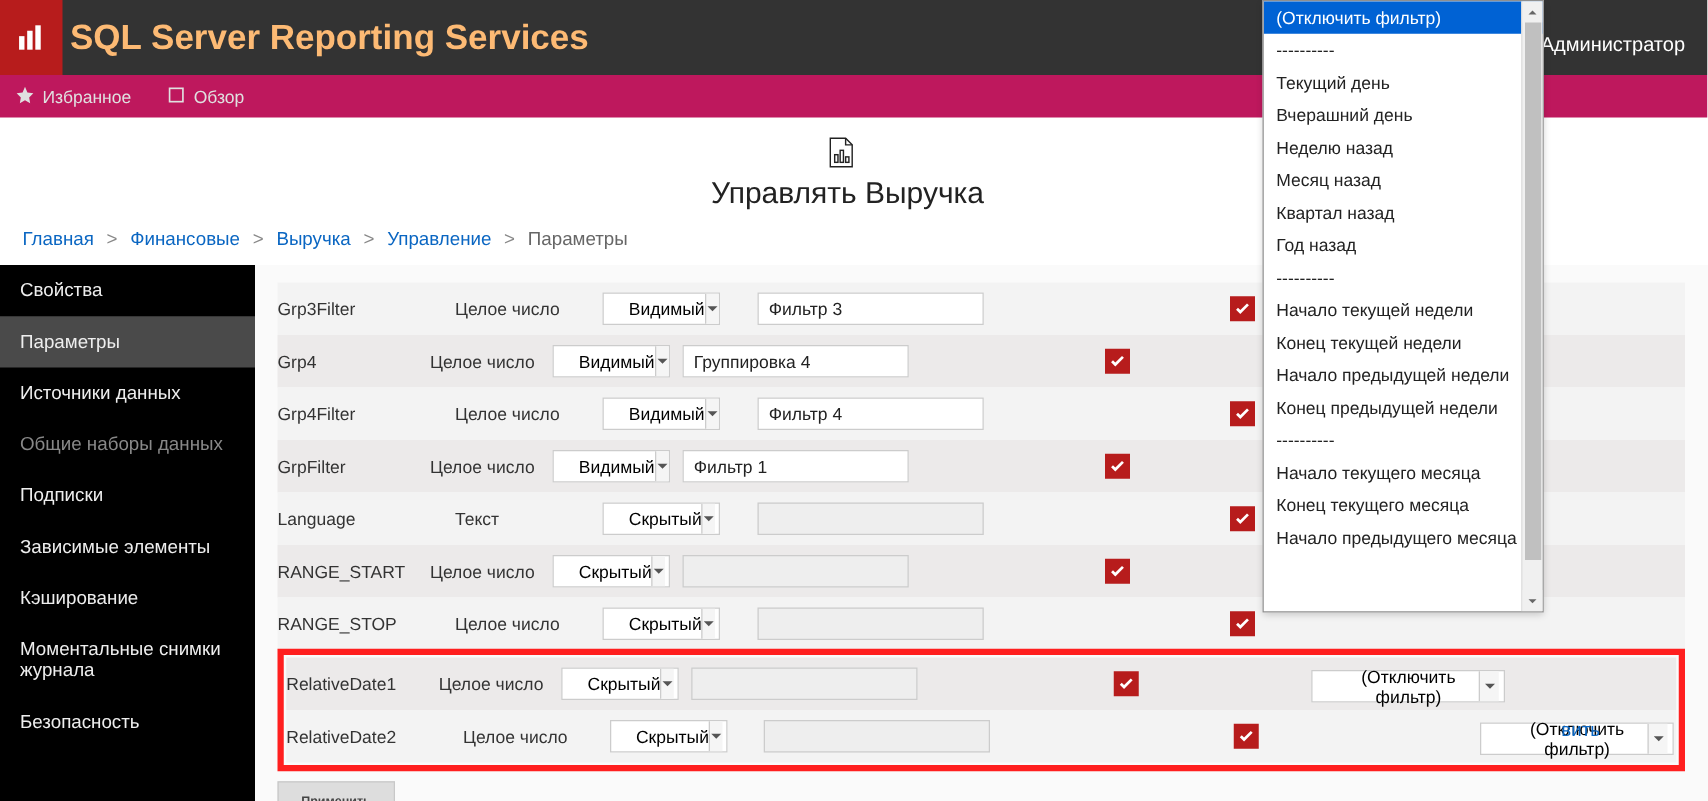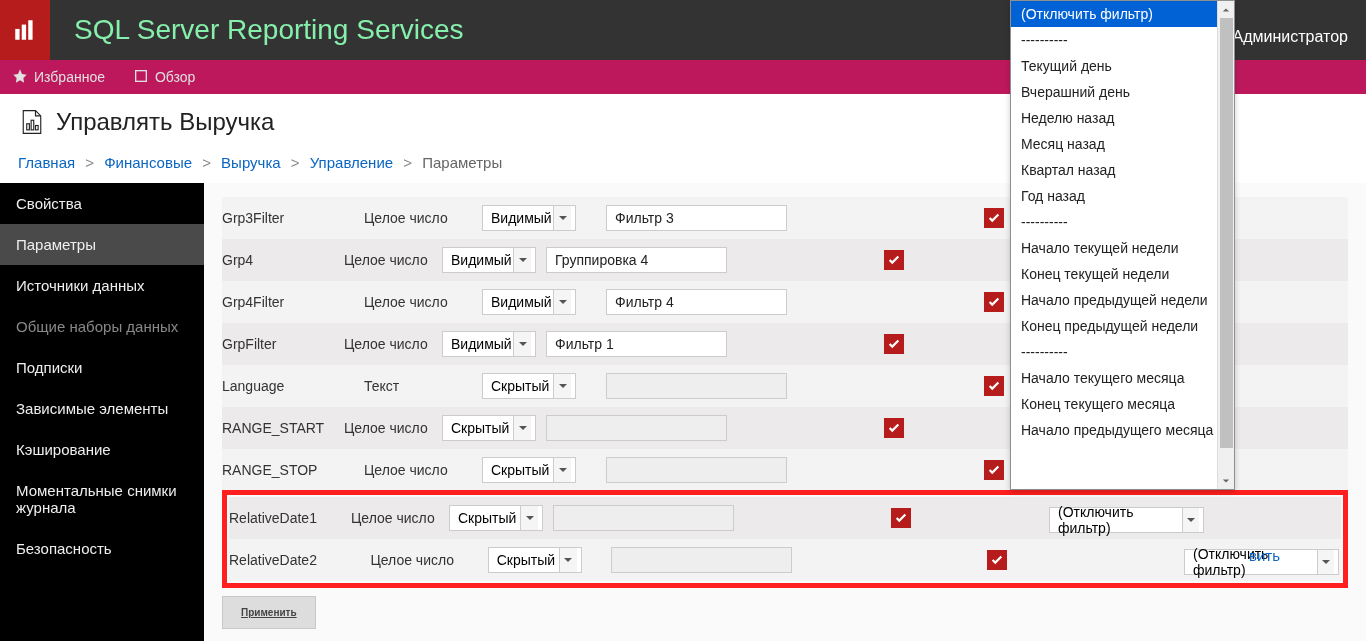--- a/index.html
+++ b/index.html
@@ -2,33 +2,33 @@
 <html><head>
 <meta charset="utf-8">
 <style>
   * { box-sizing: border-box; margin: 0; padding: 0; font-family: "Segoe UI", Arial, sans-serif; }
   body { width: 1366px; height: 641px; overflow: hidden; background: #fff; position: relative; }
 
   
   .header { height: 60px; background: #333; display: flex; align-items: center; color: #fff; }
   .logo-box { width: 50px; height: 60px; background: #b71c1c; display: flex; align-items: center; justify-content: center; }
   .logo-box svg { width: 26px; height: 26px; fill: #fff; }
-  .product-title { font-size: 28px; font-weight: 400; margin-left: 24px; color: #86efac; }
+  .product-title { font-size: 28px; font-weight: 700; margin-left: 6px; color: #fdba74; }
   .admin-link { position: absolute; right: 18px; top: 28px; color: #fff; font-size: 16px; }
 
   
   .subnav { height: 34px; background: #be185d; display: flex; align-items: center; padding-left: 12px; }
   .subnav-item { display: flex; align-items: center; color: #e0e0e0; font-size: 14px; margin-right: 28px; cursor: pointer; }
   .subnav-item svg { width: 16px; height: 16px; fill: #e0e0e0; margin-right: 6px; }
 
   
   .content { position: absolute; top: 94px; left: 0; right: 0; bottom: 0; display: flex; flex-direction: column; }
 
   
-  .page-title-row { display: flex; align-items: flex-start; padding: 14px 18px 8px 18px; }
+  .page-title-row { display: flex; align-items: center; padding: 14px 18px 8px 8px; flex-direction: column; }
   .page-title-row svg { width: 28px; height: 28px; stroke: #222; fill: none; stroke-width: 1.3; margin-right: 10px; }
   .page-title { font-size: 24px; color: #222; font-weight: 400; }
 
   
   .breadcrumb { padding: 6px 18px 12px 18px; font-size: 15px; }
   .breadcrumb a { color: #0a66c2; text-decoration: none; cursor: pointer; }
   .breadcrumb .sep { color: #888; margin: 0 6px; }
   .breadcrumb .current { color: #666; }
 
   
@@ -50,21 +50,21 @@
   .cell-visibility { width: 98px; }
   .cell-label { width: 206px; padding-left: 6px; }
   .cell-gap   { width: 136px; }
   .cell-check { width: 24px; display: flex; justify-content: center; }
   .cell-spacer{ width: 136px; }
   .cell-default{ width: 158px; }
 
   .select-ctrl {
     display: inline-flex; align-items: center; justify-content: space-between;
     width: 94px; height: 26px; background: #fff; border: 1px solid #ccc;
-    padding: 0 4px 0 8px; font-size: 14px; cursor: pointer;
+    padding: 0 4px 0 20px; font-size: 14px; cursor: pointer; text-align: center;
   }
   .select-ctrl.wide { width: 155px; }
   .select-ctrl .chev { width: 18px; height: 100%; border-left: 1px solid #ccc; display: flex; align-items: center; justify-content: center; background: #f5f5f5; }
   .select-ctrl .chev svg { width: 10px; height: 10px; fill: #555; }
 
   .text-ctrl {
     width: 181px; height: 26px; background: #fff; border: 1px solid #ccc;
     padding: 0 8px; font-size: 14px; color: #222; display: flex; align-items: center;
   }
   .text-ctrl.disabled { background: #eee; color: #999; }

